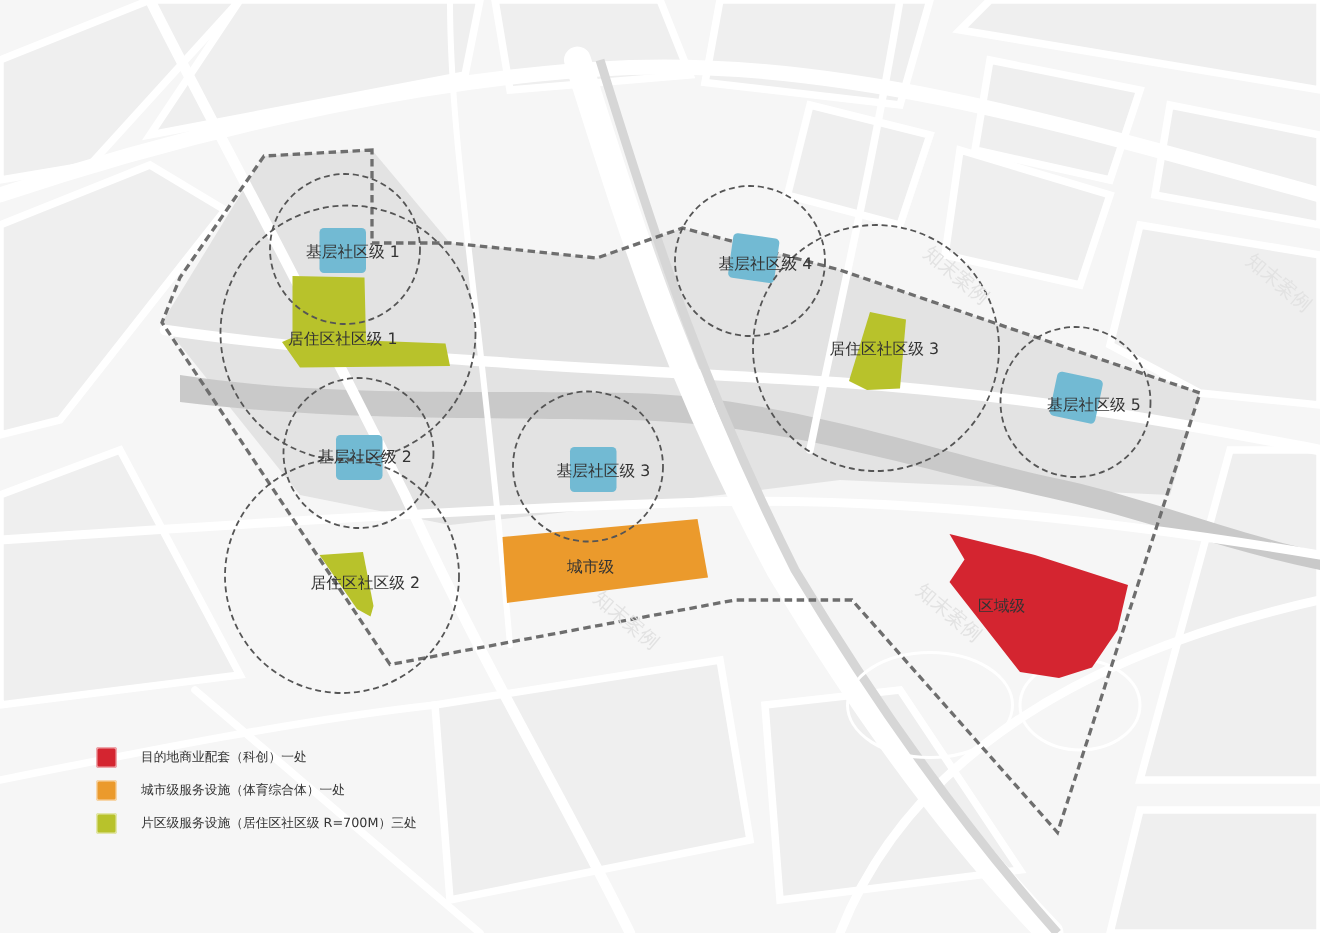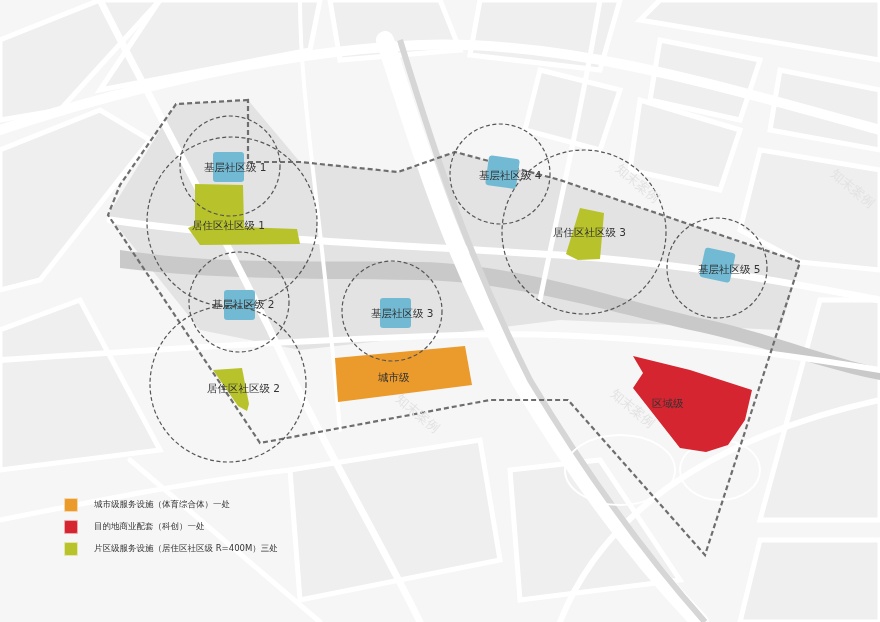--- a/index.html
+++ b/index.html
@@ -108,25 +108,25 @@
     <g fill="#e2e2e2" font-size="13" font-family="DejaVu Sans, sans-serif">
       <text x="830" y="175" transform="rotate(40 830 175)">知末案例</text>
       <text x="615" y="170" transform="rotate(40 615 170)">知末案例</text>
       <text x="610" y="395" transform="rotate(40 610 395)">知末案例</text>
       <text x="395" y="400" transform="rotate(40 395 400)">知末案例</text>
     </g>
   </svg>
 
   <div class="legend">
     <div class="legend-item">
+      <div class="legend-swatch" style="background:#d42530"></div>
+      <span class="legend-text">目的地商业配套（科创）一处</span>
+    </div>
+    <div class="legend-item">
       <div class="legend-swatch" style="background:#eb9a2c"></div>
       <span class="legend-text">城市级服务设施（体育综合体）一处</span>
     </div>
     <div class="legend-item">
-      <div class="legend-swatch" style="background:#d42530"></div>
-      <span class="legend-text">目的地商业配套（科创）一处</span>
-    </div>
-    <div class="legend-item">
       <div class="legend-swatch" style="background:#b8c22b"></div>
-      <span class="legend-text">片区级服务设施（居住区社区级 R=400M）三处</span>
+      <span class="legend-text">片区级服务设施（居住区社区级 R=700M）三处</span>
     </div>
   </div>
 </div>
 
 </body></html>

